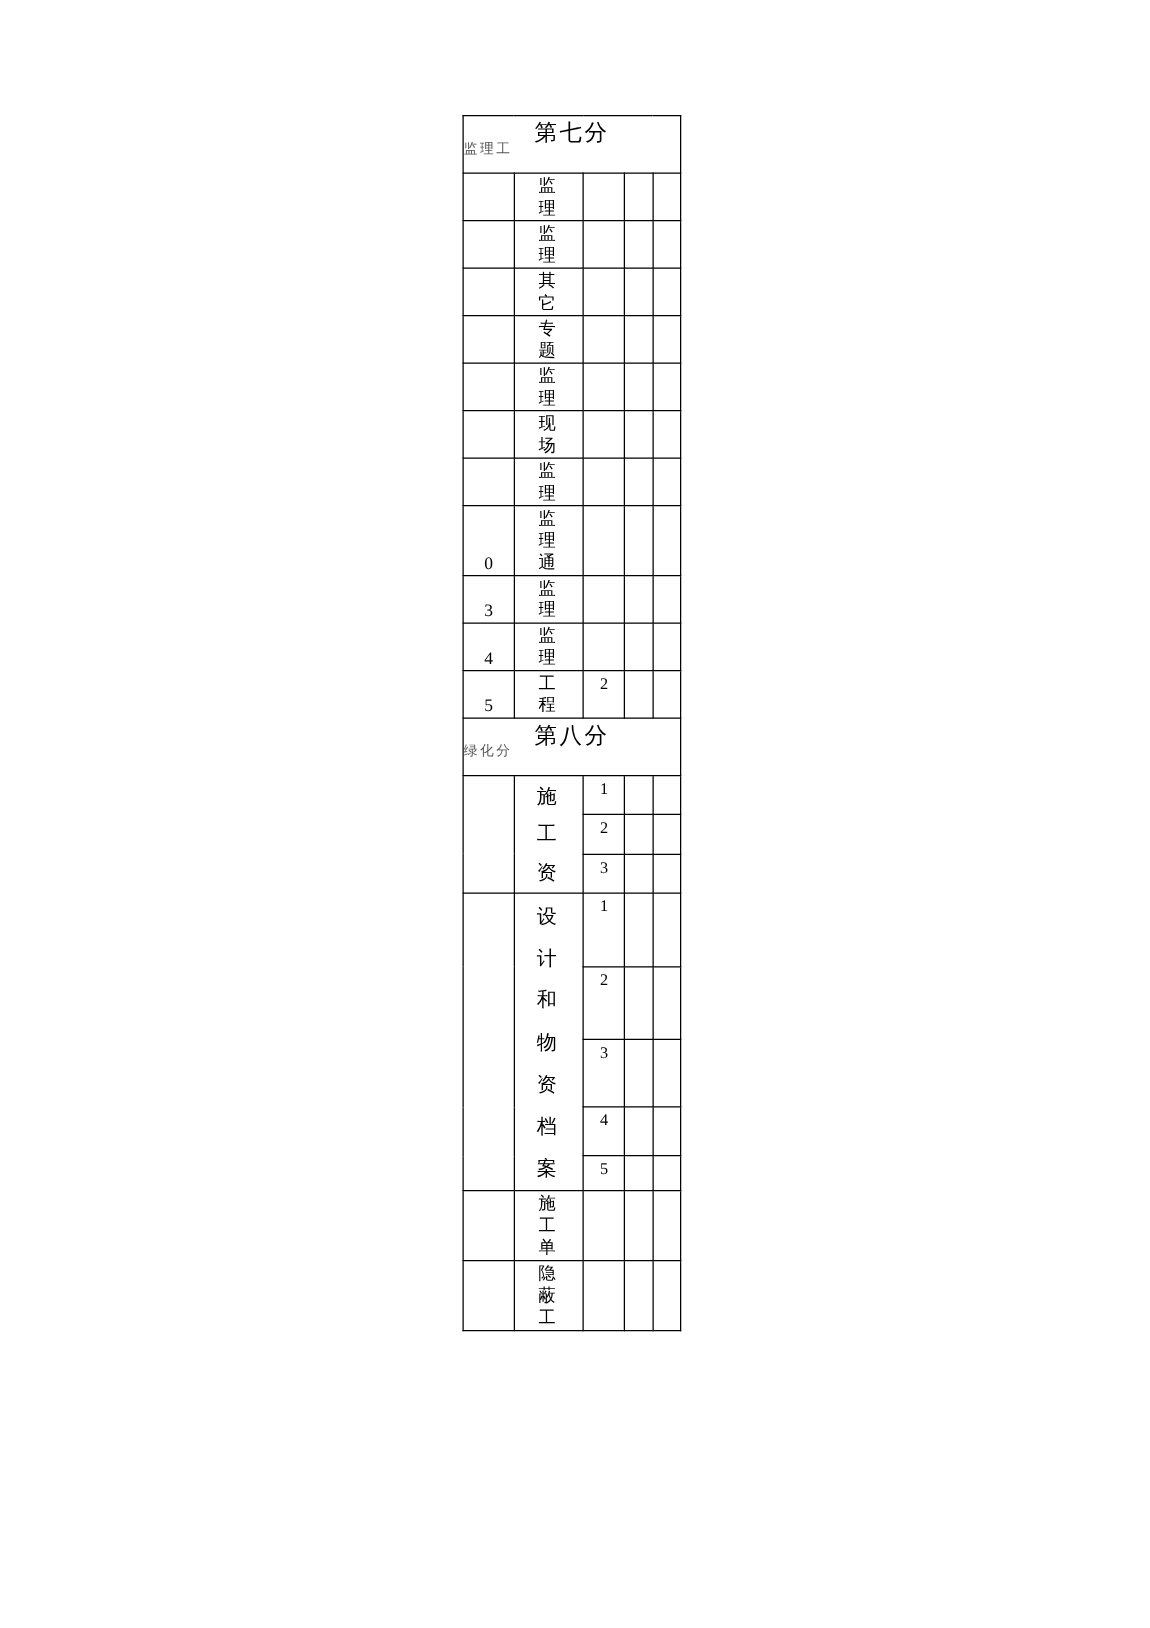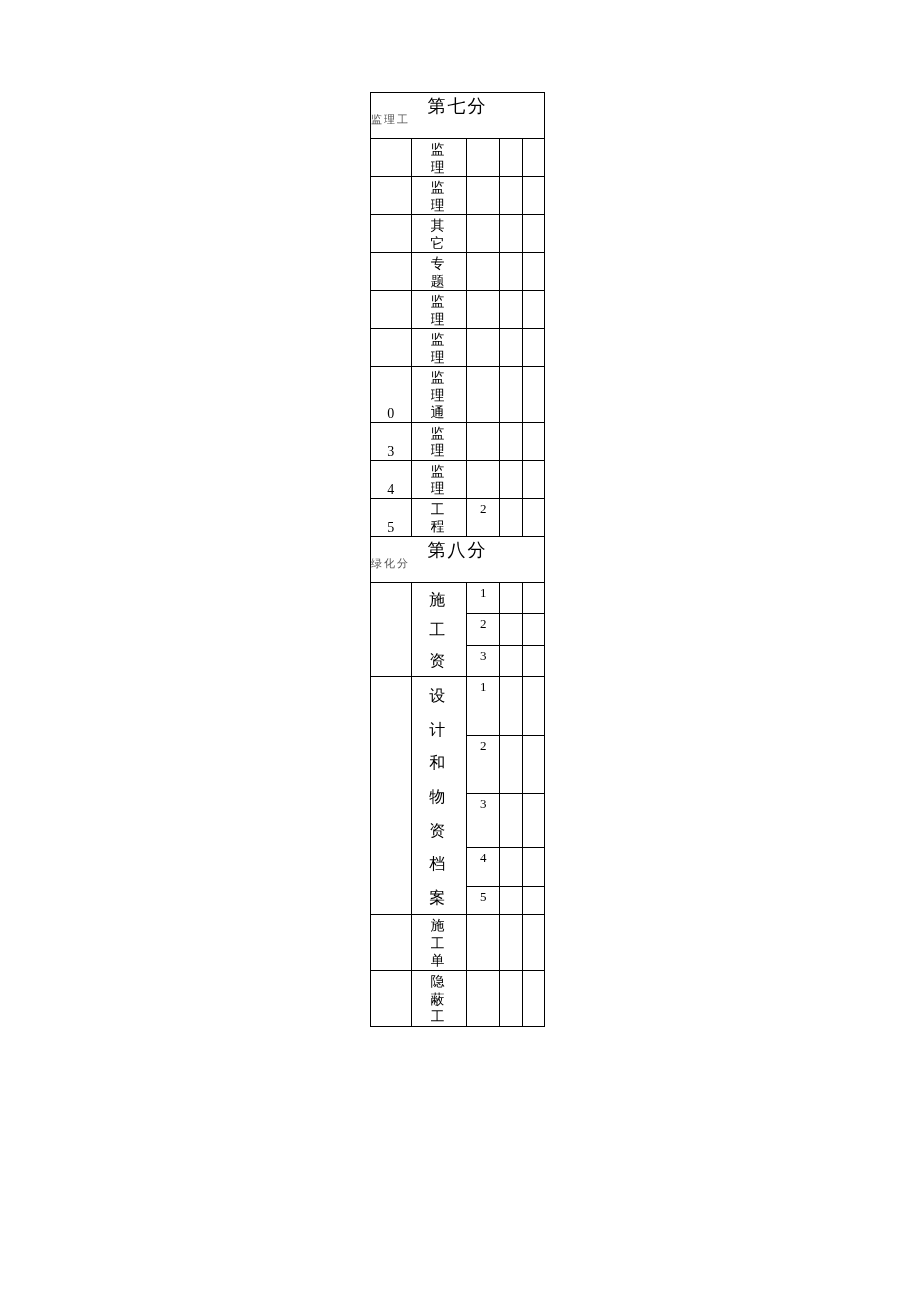--- a/index.html
+++ b/index.html
@@ -148,20 +148,29 @@
       <td class="col-num"></td>
       <td class="col-text" style="height:36px">
             <span class="col-text-inner">监理</span>
           </td>
       <td class="col-subnum"></td>
       <td class="col-empty1"></td>
       <td class="col-empty2"></td>
     </tr>
     <tr>
       <td class="col-num"></td>
+      <td class="col-text" style="height:36px">
+            <span class="col-text-inner">现场</span>
+          </td>
+      <td class="col-subnum"></td>
+      <td class="col-empty1"></td>
+      <td class="col-empty2"></td>
+    </tr>
+    <tr>
+      <td class="col-num"></td>
       <td class="col-text" style="height:30px">
             <span class="col-text-inner">监理</span>
           </td>
       <td class="col-subnum"></td>
       <td class="col-empty1"></td>
       <td class="col-empty2"></td>
     </tr>
     <tr>
       <td class="col-num">0</td>
       <td class="col-text" style="height:54px">

